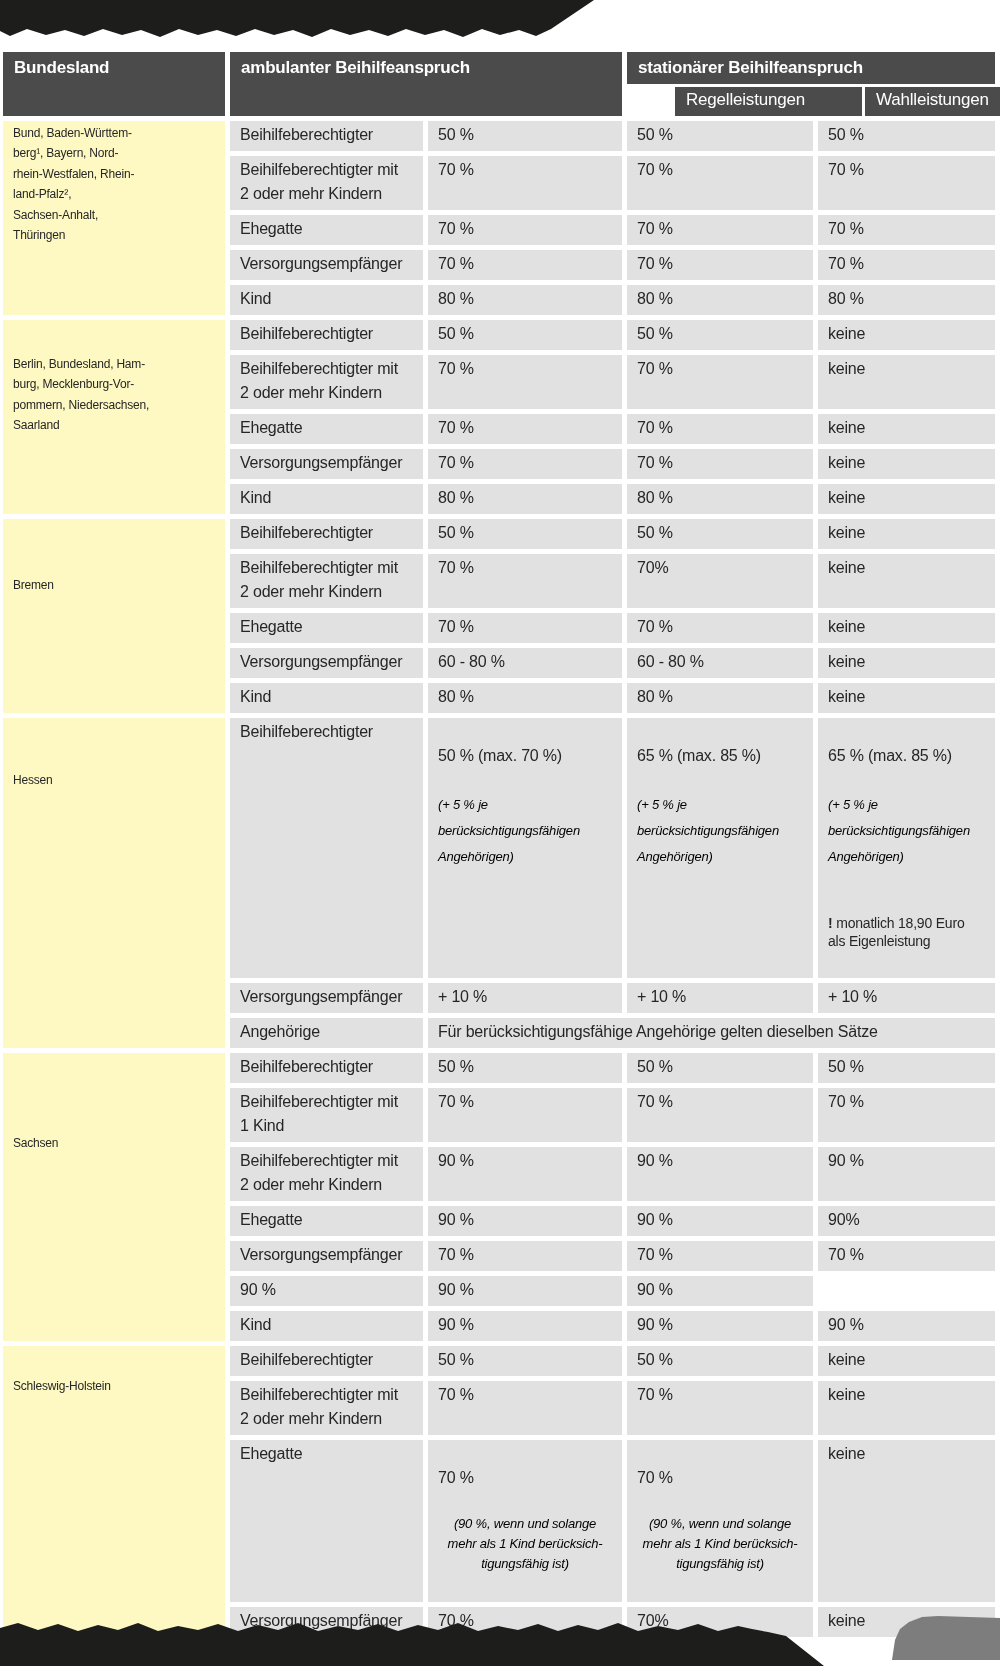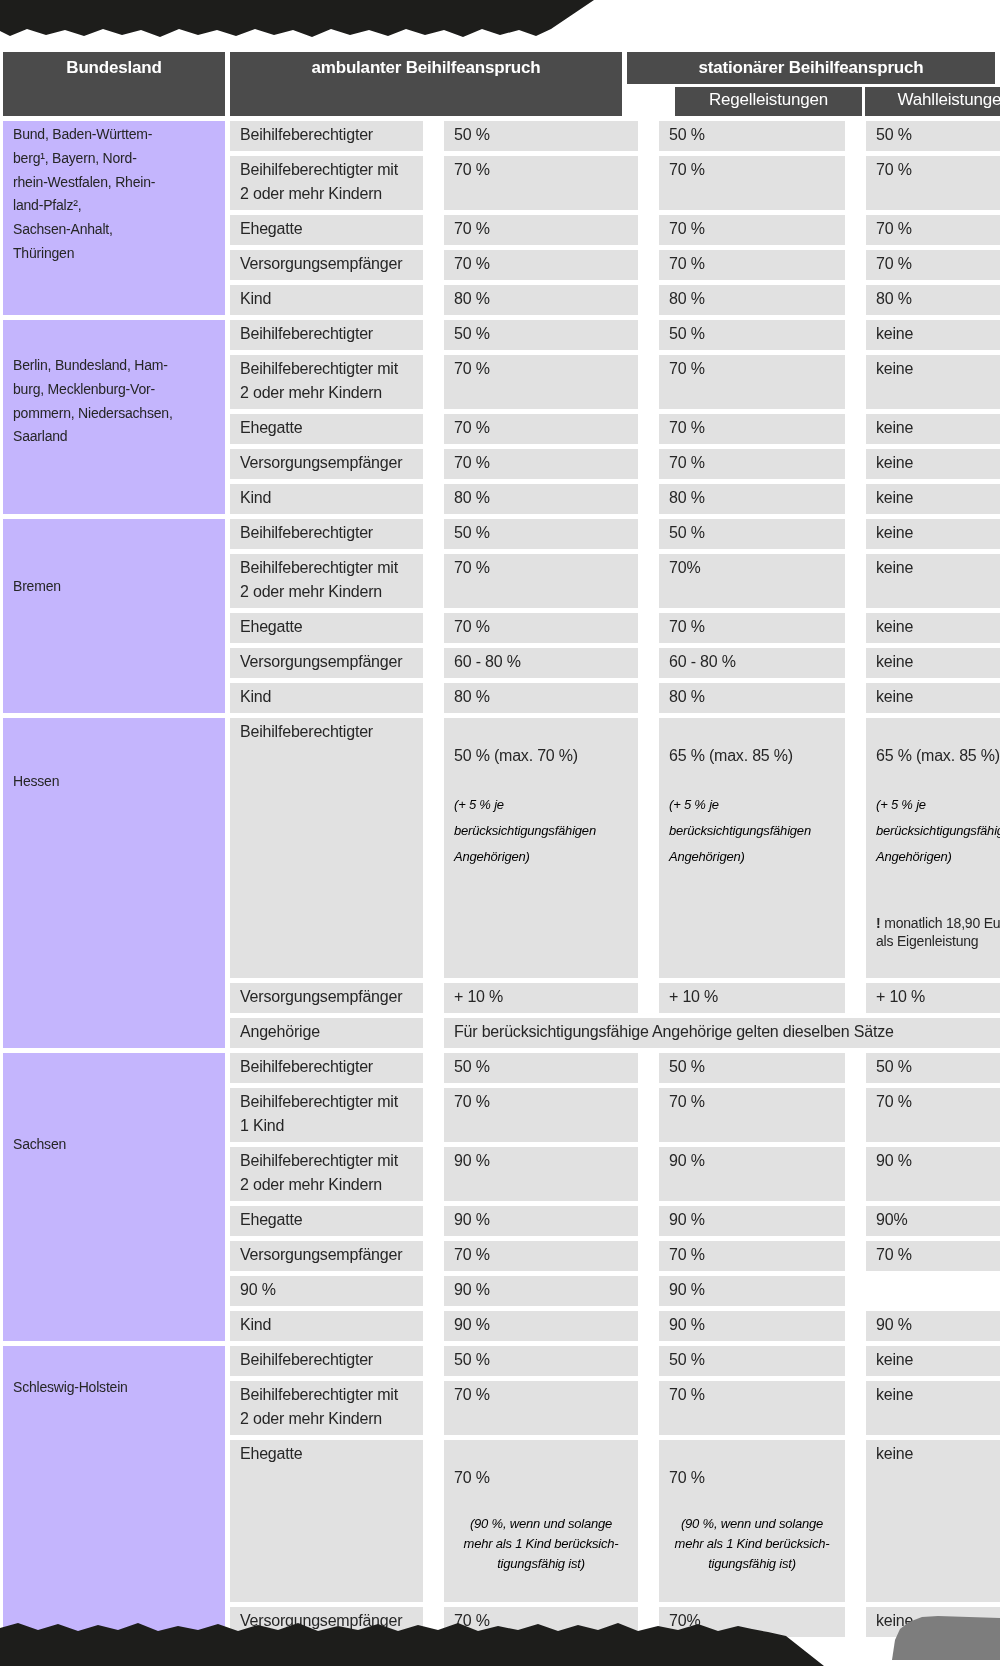--- a/index.html
+++ b/index.html
@@ -42,45 +42,45 @@
   .corner-tab {
     position: absolute; right: 0; bottom: 11px;
     width: 108px; height: 44px;
     background: #7d7d7d;
     clip-path: polygon(0 100%, 3px 24px, 8px 13px, 17px 6px, 30px 1px, 46px 0, 100% 2px, 100% 100%);
   }
 
   
   .tbl { position: absolute; top: 52px; left: 3px; width: 992px; }
 
-  .thead { display: grid; grid-template-columns: 222px 392px 368px; column-gap: 5px; text-align: center; }
+  .thead { display: grid; grid-template-columns: 222px 392px 368px; column-gap: 5px; }
   .th { background: #4b4b4b; color: #ffffff; }
   .th-main { font-weight: bold; font-size: 17px; padding: 6px 11px; }
   .th-tall { height: 64px; }
   .th-stat-wrap { display: flex; flex-direction: column; gap: 3px; border-radius: 13px; }
   .th-top { height: 32px; }
   .th-subrow { display: grid; grid-template-columns: 187px 178px; column-gap: 3px; margin-left: 48px; }
   .th-sub { height: 29px; font-size: 17px; font-weight: normal; padding: 3px 11px; }
 
   .group { display: grid; grid-template-columns: 222px 765px; column-gap: 5px; margin-top: 5px; }
   .state-cell {
-    background: #c4b5fd;
-    font-size: 14px; line-height: 1.7;
+    background: #fef9c3;
+    font-size: 12px; line-height: 1.7;
     padding: 2px 10px 6px;
     white-space: pre-line;
   }
   .g1 .state-cell { padding-top: 2px; }
   .g2 .state-cell { padding-top: 34px; }
   .g3 .state-cell { padding-top: 56px; }
   .g4 .state-cell { padding-top: 52px; }
   .g5 .state-cell { padding-top: 80px; }
   .g6 .state-cell { padding-top: 30px; }
 
   .rows { display: flex; flex-direction: column; gap: 5px; }
-  .row { display: grid; grid-template-columns: 193px 194px 186px 177px; column-gap: 21px; }
+  .row { display: grid; grid-template-columns: 193px 194px 186px 177px; column-gap: 5px; }
   .cell {
     background: #e1e1e1;
     font-size: 16px; line-height: 1.5;
     padding: 2px 10px 4px;
     min-height: 30px;
     white-space: pre-line;
   }
   .wide { grid-column: 2 / 5; }
   .note { font-size: 13px; line-height: 2.0; white-space: pre-line; color: #000000; font-style: italic; }
   .note-tight { line-height: 1.55; text-align: center; }

